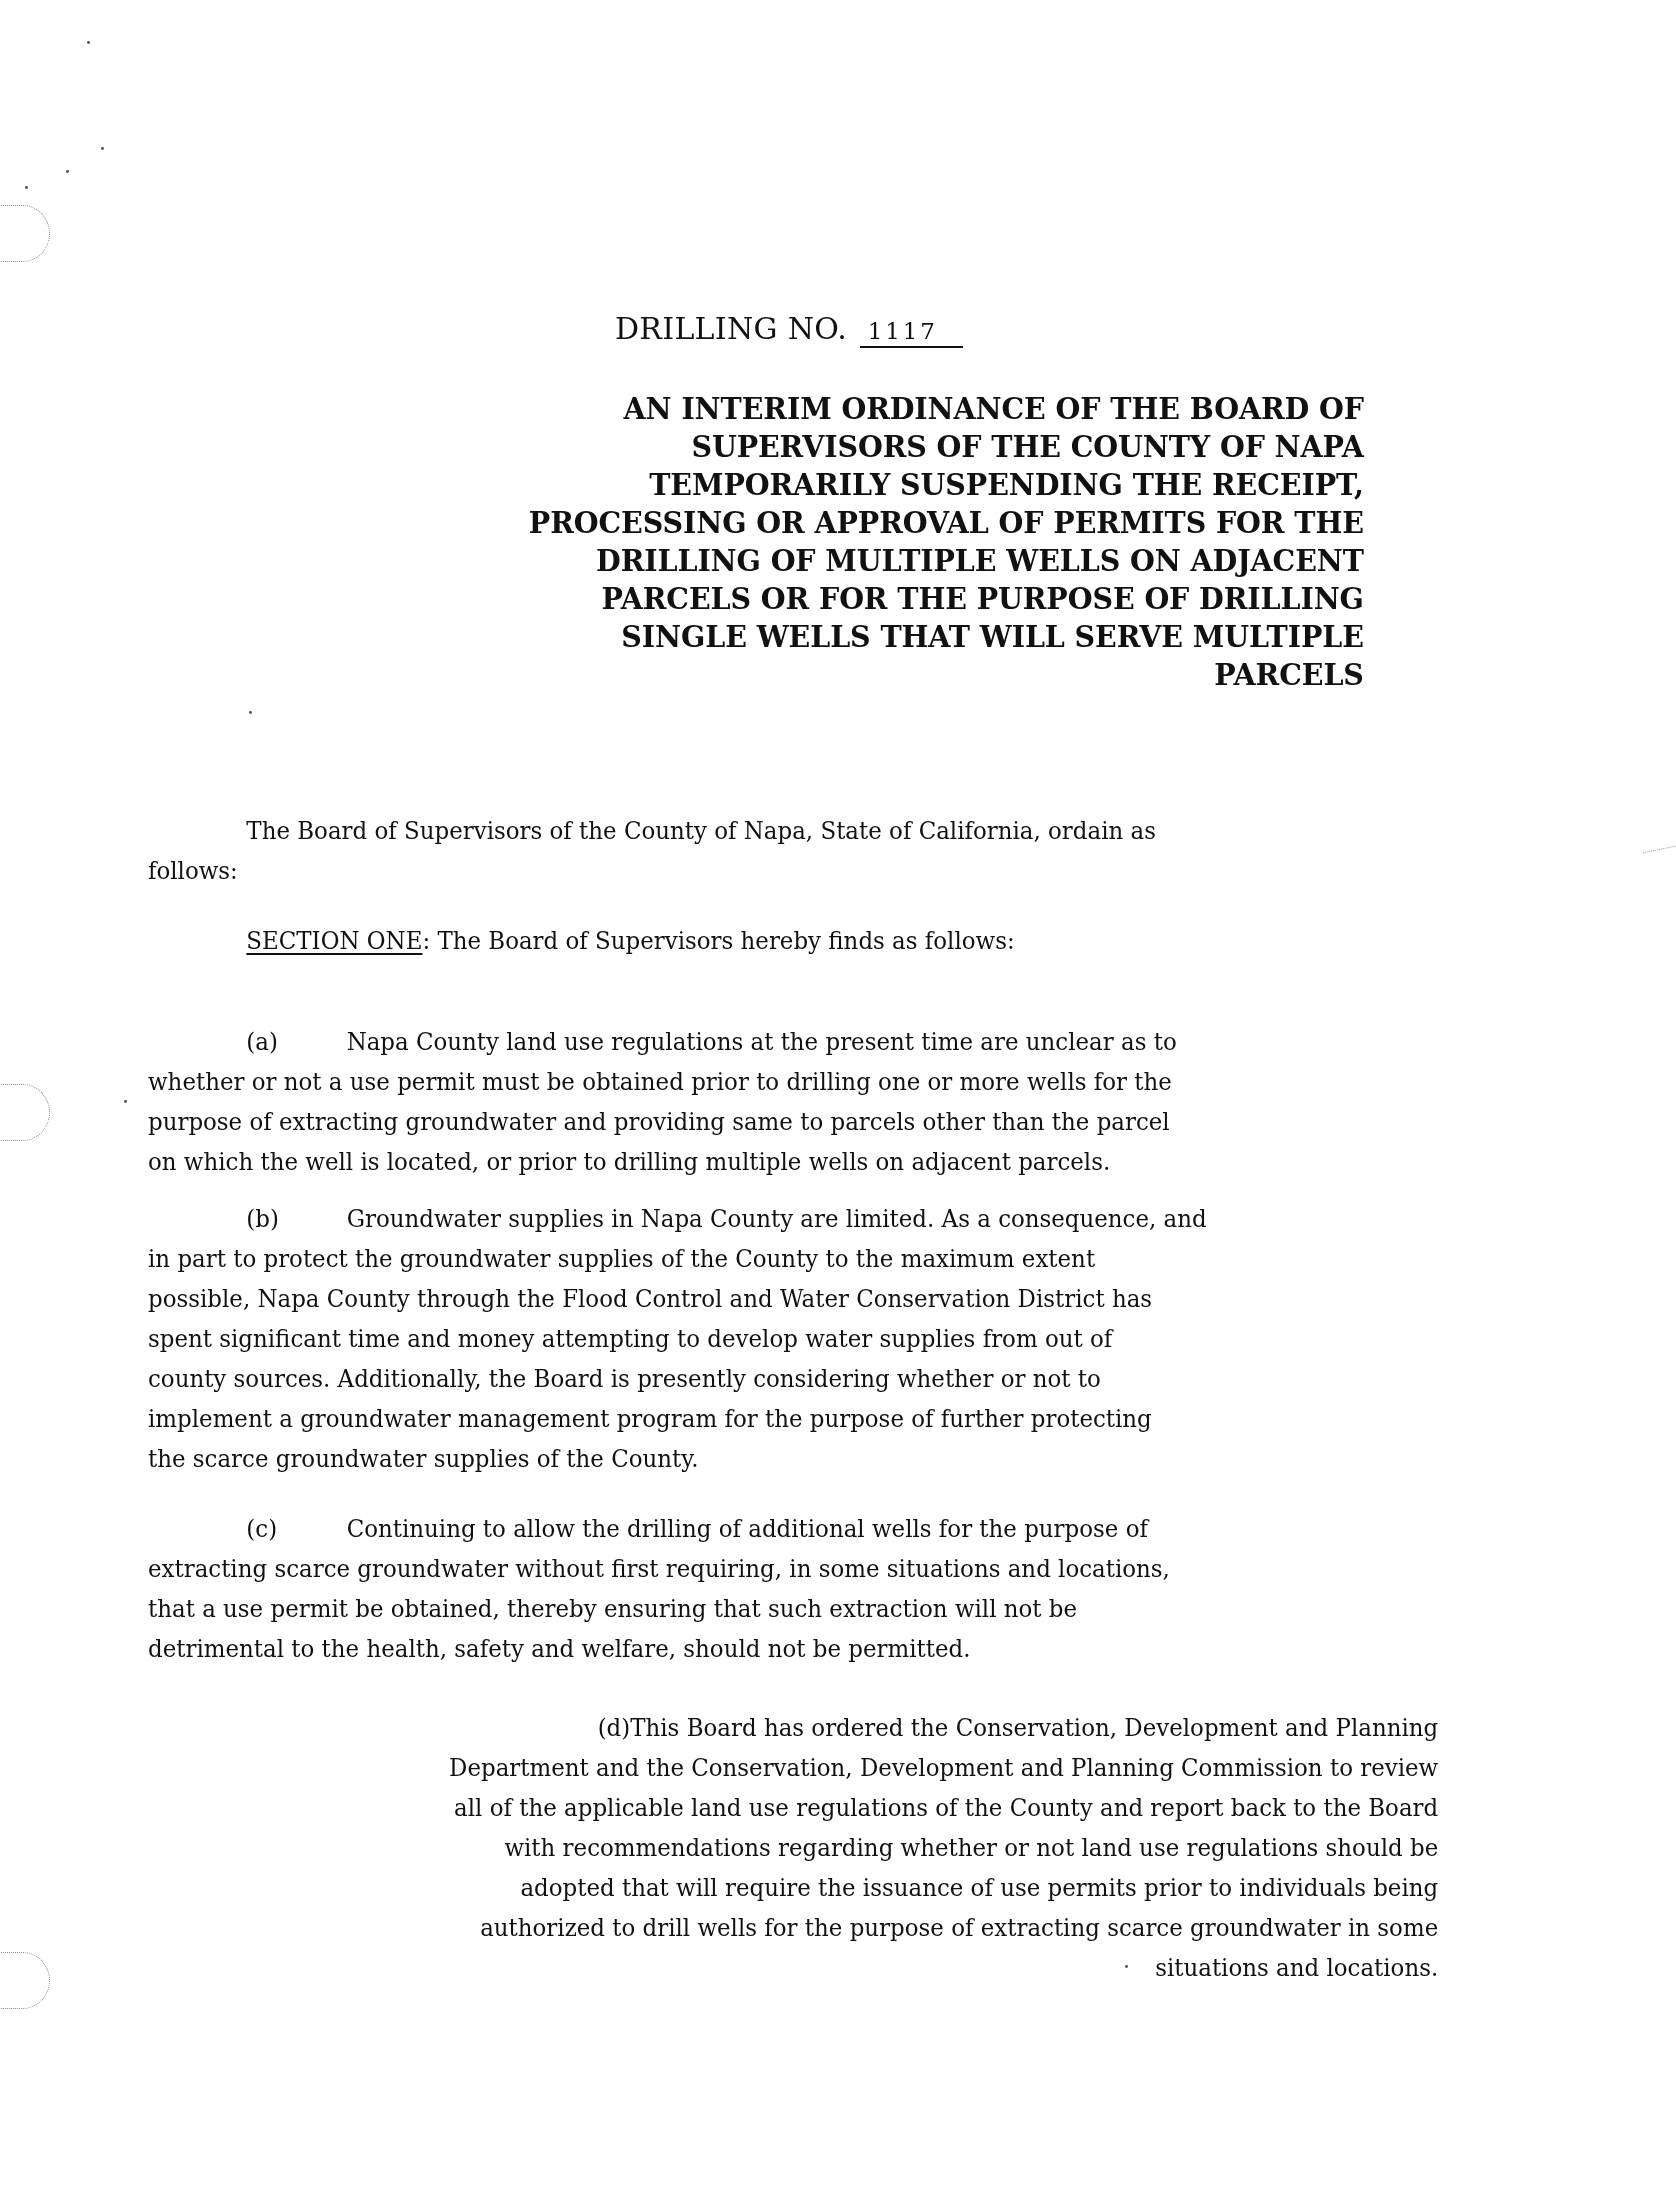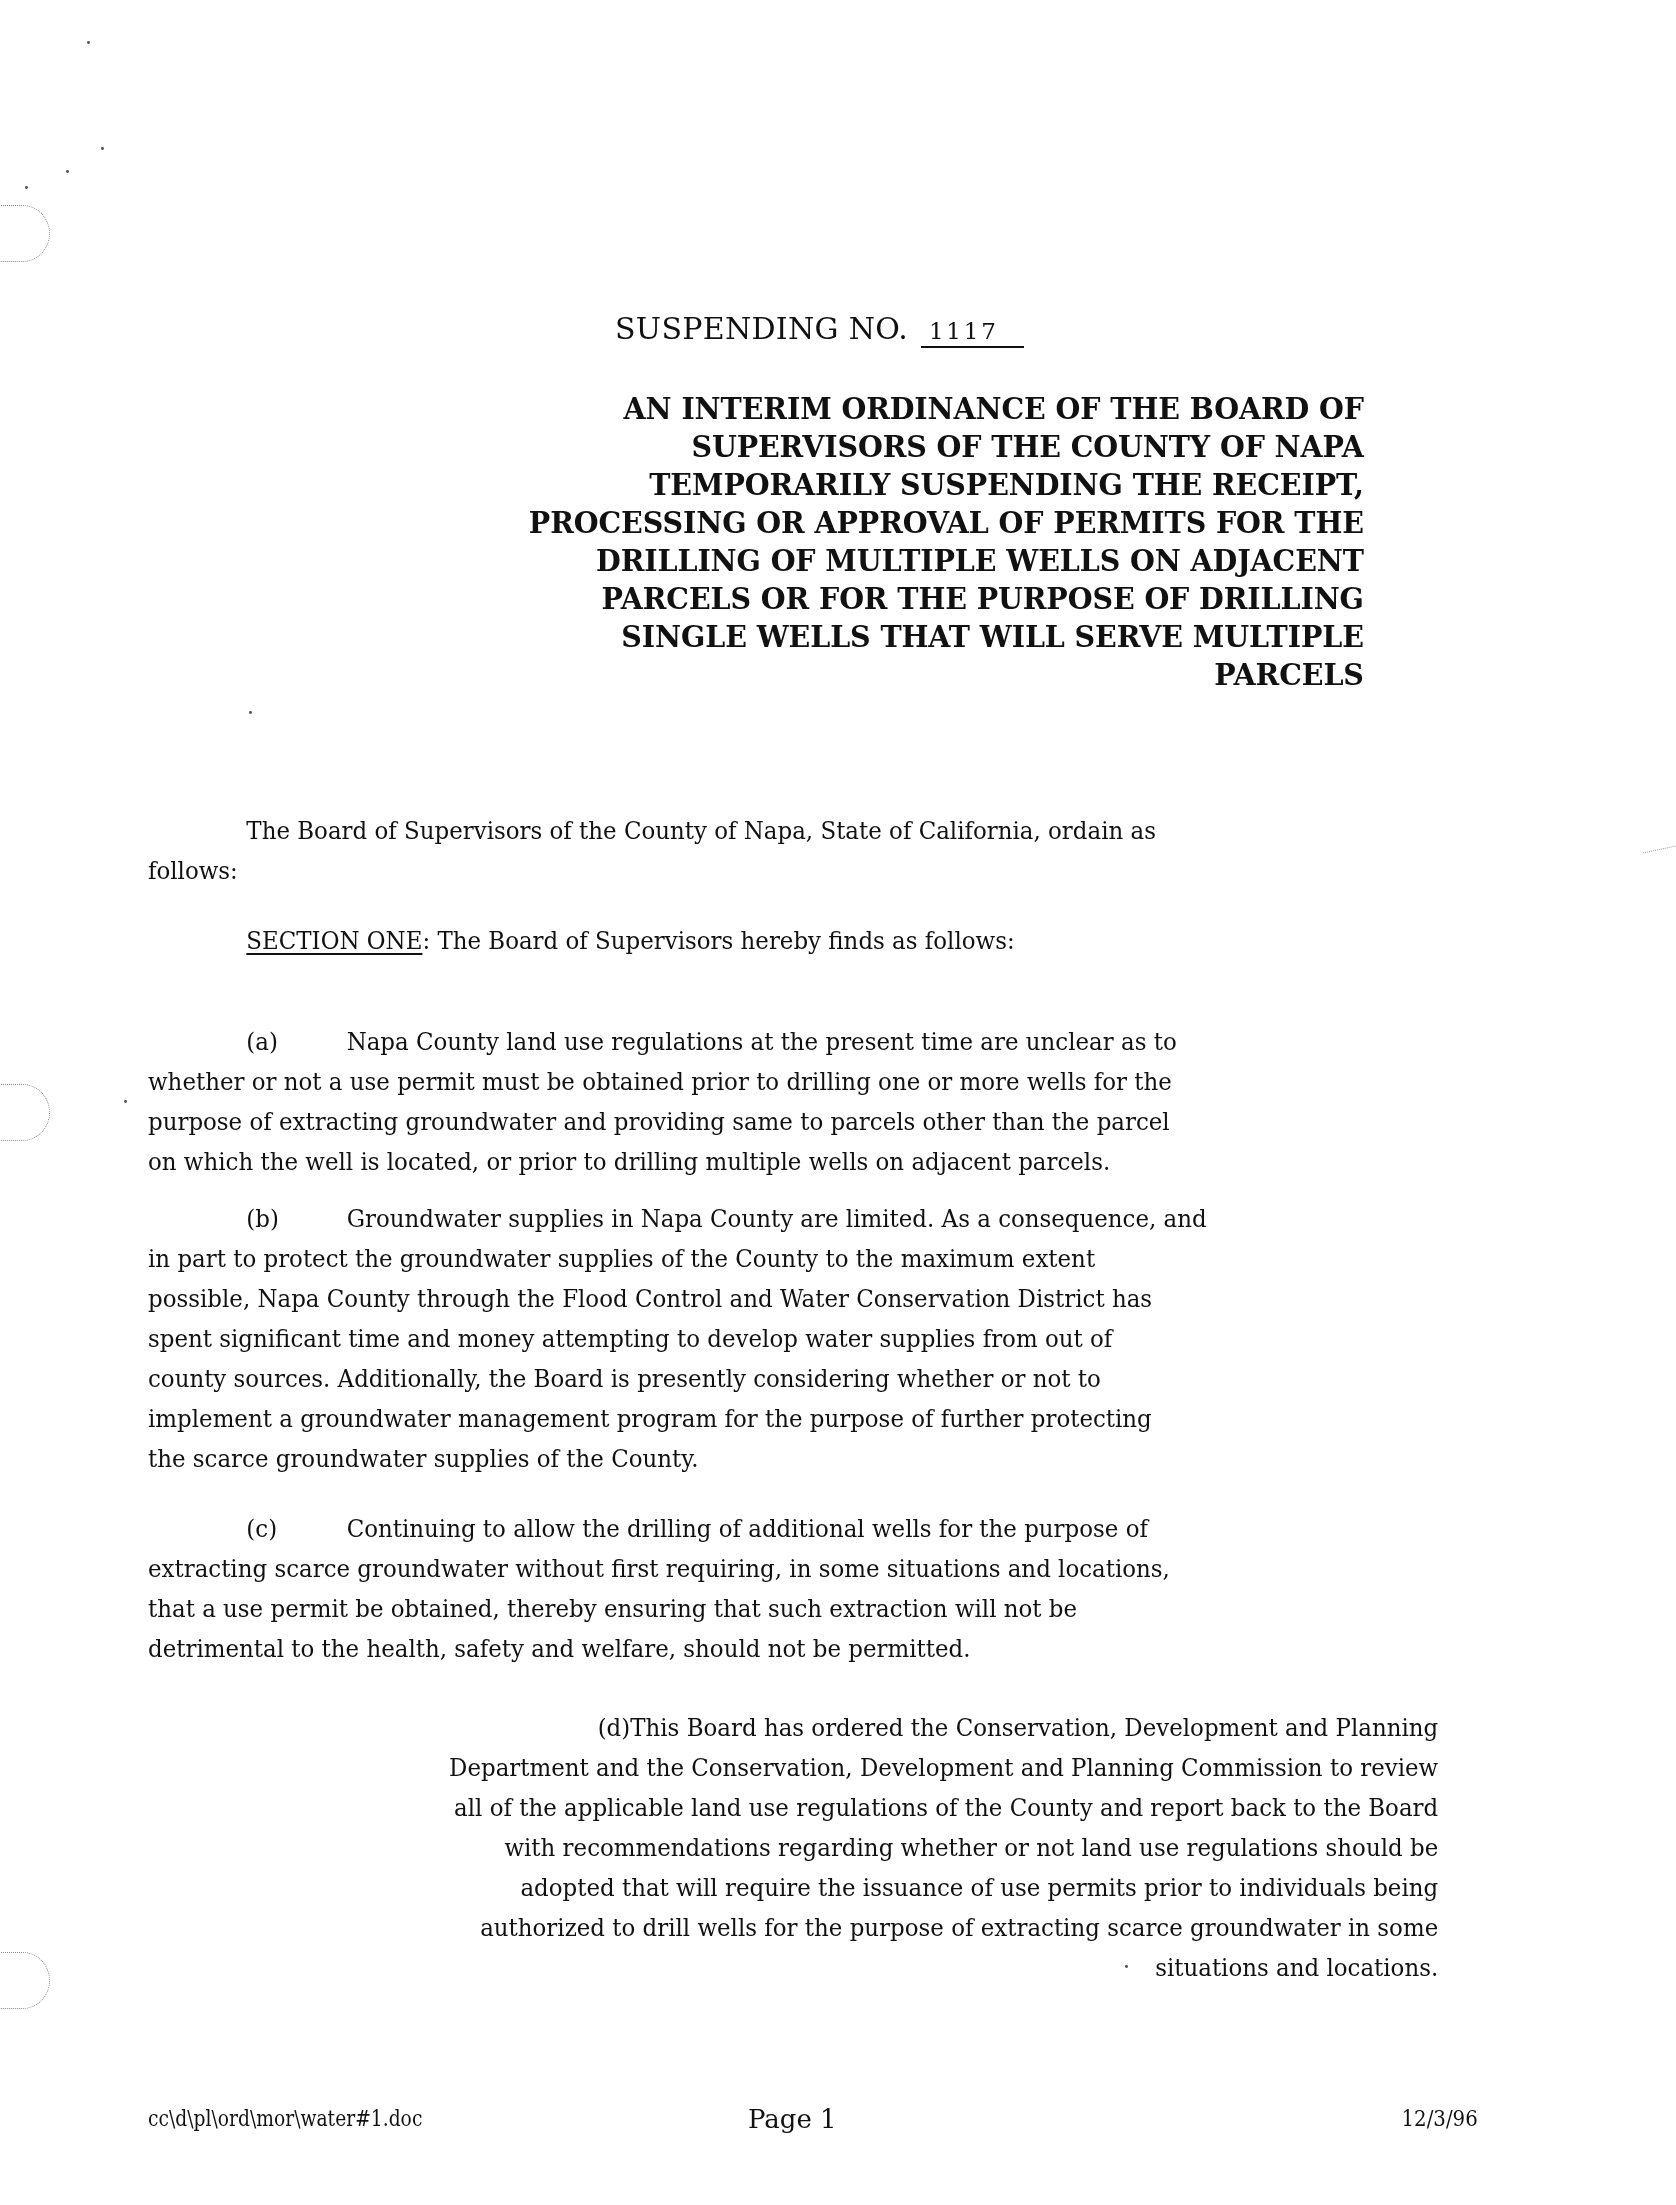--- a/index.html
+++ b/index.html
@@ -133,21 +133,21 @@
   <div class="speck" style="left:87px;top:41px;"></div>
   <div class="speck" style="left:66px;top:170px;"></div>
   <div class="speck" style="left:101px;top:147px;"></div>
   <div class="speck" style="left:25px;top:186px;"></div>
   <div class="speck" style="left:249px;top:711px;"></div>
   <div class="speck" style="left:124px;top:1100px;"></div>
   <div class="speck" style="left:1125px;top:1965px;"></div>
   <div class="right-mark"></div>
 
   <div class="ordinance-number">
-    <span>SUSPENDING NO.</span><span class="num">1117</span>
+    <span>DRILLING NO.</span><span class="num">1117</span>
   </div>
 
   <div class="title-block">
     <span class="line">AN INTERIM ORDINANCE OF THE BOARD OF</span>
     <span class="line">SUPERVISORS OF THE COUNTY OF NAPA</span>
     <span class="line">TEMPORARILY SUSPENDING THE RECEIPT,</span>
     <span class="line">PROCESSING OR APPROVAL OF PERMITS FOR THE</span>
     <span class="line">DRILLING OF MULTIPLE WELLS ON ADJACENT</span>
     <span class="line">PARCELS OR FOR THE PURPOSE OF DRILLING</span>
     <span class="line">SINGLE WELLS THAT WILL SERVE MULTIPLE</span>
@@ -190,20 +190,15 @@
   <div class="body-text" id="finding-d">
     <span class="line"><span class="indent"></span><span class="item-letter">(d)</span><span>This Board has ordered the Conservation, Development and Planning</span></span>
     <span class="line">Department and the Conservation, Development and Planning Commission to review</span>
     <span class="line">all of the applicable land use regulations of the County and report back to the Board</span>
     <span class="line">with recommendations regarding whether or not land use regulations should be</span>
     <span class="line">adopted that will require the issuance of use permits prior to individuals being</span>
     <span class="line">authorized to drill wells for the purpose of extracting scarce groundwater in some</span>
     <span class="line">situations and locations.</span>
   </div>
 
-  <div class="footer">
-    <span class="left">cc\d\pl\ord\mor\water#1.doc</span>
-    <span class="center">Page  1</span>
-    <span class="right">12/3/96</span>
-  </div>
 
 </div>
 
 
 </body></html>

